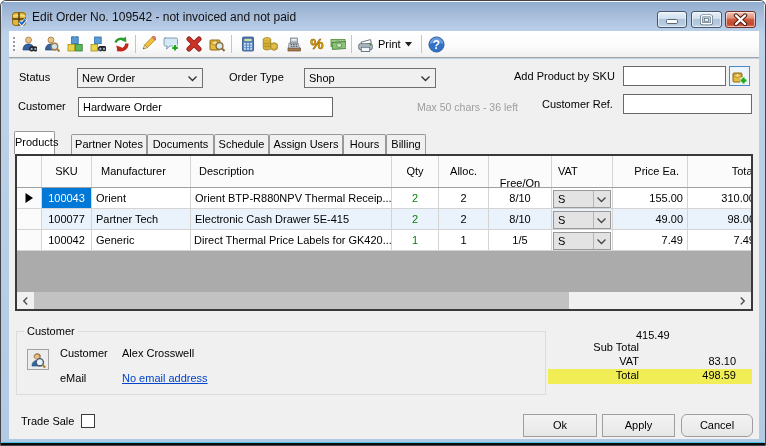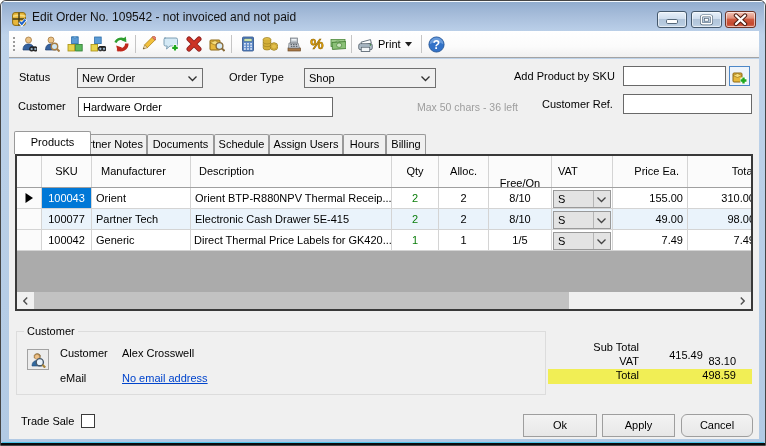--- a/index.html
+++ b/index.html
@@ -267,21 +267,21 @@
   <div class="lbl" style="left:416px;top:100px;color:#9d9d9d;font-size:10.5px;">Max 50 chars - 36 left</div>
   <div class="lbl" style="left:541px;top:97px;">Customer Ref.</div>
   <div class="tbox" style="left:622px;top:93px;width:129px;"></div>
 
   <div class="tab" style="left:70px;width:76px;">Partner Notes</div>
   <div class="tab" style="left:146px;width:67px;">Documents</div>
   <div class="tab" style="left:213px;width:55px;">Schedule</div>
   <div class="tab" style="left:268px;width:74px;">Assign Users</div>
   <div class="tab" style="left:342px;width:43px;">Hours</div>
   <div class="tab" style="left:385px;width:40px;">Billing</div>
-  <div class="tab sel" style="left:13px;width:77px;">Products</div>
+  <div class="tab sel" style="left:13px;width:41px;">Products</div>
 
   <div class="grid">
 
     <div class="gh" style="left:0;width:25px;"></div>
     <div class="gh" style="left:25px;width:50px;text-align:center;line-height:31px;">SKU</div>
     <div class="gh" style="left:174px;width:201px;padding-left:8px;line-height:31px;">Description</div>
     <div class="gh" style="left:75px;width:99px;padding-left:9px;line-height:31px;">Manufacturer</div>
     <div class="gh" style="left:375px;width:47px;text-align:center;line-height:31px;">Qty</div>
     <div class="gh" style="left:422px;width:50px;text-align:center;line-height:31px;">Alloc.</div>
     <div class="gh" style="left:472px;width:63px;text-align:center;line-height:13px;padding-top:21px;">Free/On<br>Hand</div>
@@ -372,21 +372,21 @@
       </svg>
     </div>
     <div class="lbl" style="left:43px;top:15px;">Customer</div>
     <div class="lbl" style="left:105px;top:15px;">Alex Crosswell</div>
     <div class="lbl" style="left:43px;top:40px;">eMail</div>
     <div class="lbl link" style="left:105px;top:40px;">No email address</div>
   </div>
 
   <div class="abs" style="left:547px;top:368px;width:204px;height:15px;background:#f1ee55;"></div>
   <div class="lbl" style="left:538px;top:340px;width:100px;text-align:right;">Sub Total</div>
-  <div class="lbl" style="left:635px;top:348px;width:100px;text-align:center;">415.49</div>
+  <div class="lbl" style="left:635px;top:328px;width:100px;text-align:left;">415.49</div>
   <div class="lbl" style="left:538px;top:354px;width:100px;text-align:right;">VAT</div>
   <div class="lbl" style="left:635px;top:354px;width:100px;text-align:right;">83.10</div>
   <div class="lbl" style="left:538px;top:368px;width:100px;text-align:right;">Total</div>
   <div class="lbl" style="left:635px;top:368px;width:100px;text-align:right;">498.59</div>
 
   <div class="lbl" style="left:20px;top:414px;">Trade Sale</div>
   <div class="abs" style="left:80px;top:413px;width:14px;height:14px;background:#fff;border:1px solid #3a3a3a;"></div>
   <div class="btn" style="left:522px;top:413px;width:74px;">Ok</div>
   <div class="btn" style="left:601px;top:413px;width:73px;">Apply</div>
   <div class="btn" style="left:680px;top:413px;width:72px;border-radius:6px;">Cancel</div>

